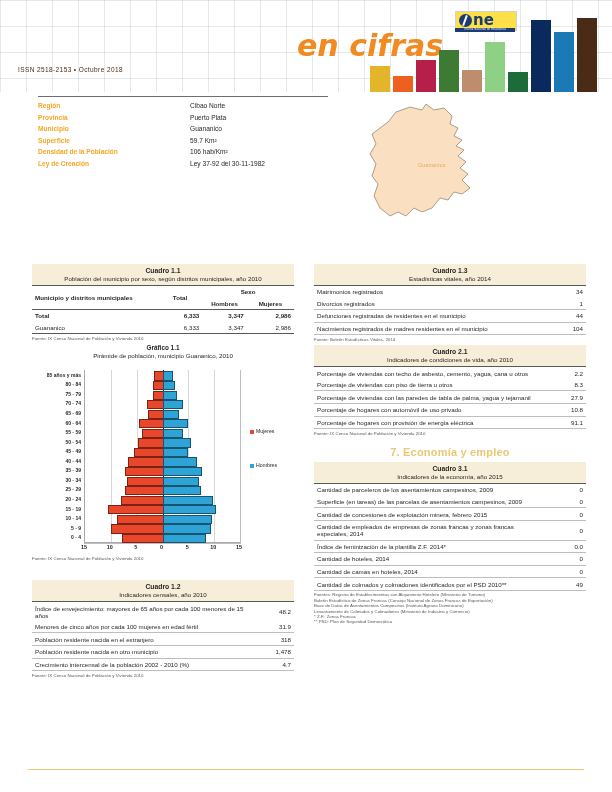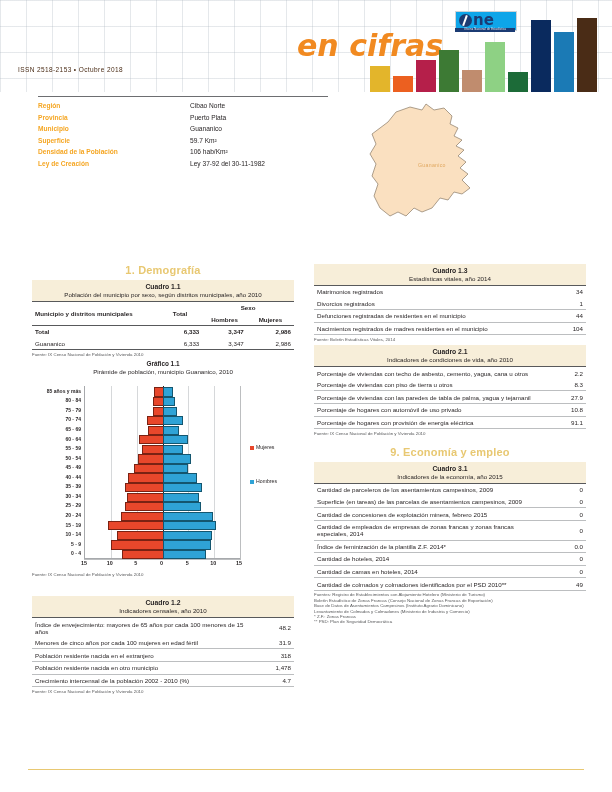--- a/index.html
+++ b/index.html
@@ -16,21 +16,21 @@
     background-image:linear-gradient(to right, rgba(170,180,190,.30) 1px, transparent 1px),
                      linear-gradient(to bottom, rgba(170,180,190,.30) 1px, transparent 1px);
     background-size:26px 26px;}
   .title-main{position:absolute;left:18px;top:12px;font-size:50px;line-height:50px;
     font-weight:bold;color:#4a2c16;letter-spacing:-1px;font-family:"DejaVu Sans", sans-serif;}
   .title-sub{position:absolute;left:297px;top:31px;font-size:30px;line-height:30px;
     font-weight:bold;color:#f18a21;font-family:"DejaVu Sans", sans-serif;font-style:italic;}
   .issn{position:absolute;left:18px;top:66px;font-size:6.5px;color:#4a2c16;letter-spacing:.4px;}
 
   .logo{position:absolute;left:455px;top:11px;width:60px;height:22px;}
-  .logo-box{position:absolute;left:0;top:0;width:60px;height:18px;background:#0ea5e9;
+  .logo-box{position:absolute;left:0;top:0;width:60px;height:18px;background:#fde047;
     border:1px solid #cfd3d6;}
   .logo-o{position:absolute;left:3px;top:2px;width:13px;height:13px;border-radius:50%;
     background:#1b3b73;}
   .logo-o:after{content:"";position:absolute;left:5px;top:1px;width:1.5px;height:11px;
     background:#fff;transform:rotate(20deg);}
   .logo-ne{position:absolute;left:17px;top:0px;font-size:15px;font-weight:bold;color:#1b3b73;
     font-family:"DejaVu Sans", sans-serif;line-height:17px;}
   .logo-tag{position:absolute;left:0px;top:17px;width:60px;height:4px;background:#1b3b73;}
   .logo-tag span{font-size:2.6px;color:#fff;display:block;text-align:center;line-height:4px;
     letter-spacing:.2px;}
@@ -168,21 +168,20 @@
       <path d="M22 34 L30 24 L44 19 L56 22 L60 16 L68 22 L78 20 L86 28 L84 36 L92 40 L88 48
                L96 52 L90 58 L98 62 L92 68 L100 74 L94 80 L102 86 L96 92 L104 100 L96 106
                L88 104 L82 112 L74 110 L66 120 L56 124 L48 120 L40 128 L32 124 L24 128
                L14 120 L8 108 L12 96 L6 88 L10 76 L4 66 L10 56 L6 46 L14 40 Z" fill="#fae0c0" stroke="#8a7a66" stroke-width="0.7"></path>
     </svg>
     <div class="map-label">Guananico</div>
   </div>
 
   <div class="col-left">
 
-    <div class="section-title">1. Demografía</div>
 
     <div class="card">
       <div class="card-head">
         <div class="c-title">Cuadro 1.1</div>
         <div class="c-sub">Población del municipio por sexo, según distritos municipales, año 2010</div>
       </div>
       <table class="tbl t11">
         <tbody>
             <tr>
           <th class="left rule-top" rowspan="2" style="width:48%">Municipio y distritos municipales</th>
@@ -420,21 +419,21 @@
             </tr>
             <tr>
               <td class="rule-thin rule-bot" style="width:86%">Porcentaje de hogares con provisión de energía eléctrica</td>
               <td class="val rule-thin rule-bot">91.1</td>
             </tr>
           </tbody>
         </table>
       <div class="fuente">Fuente: IX Censo Nacional de Población y Vivienda 2010</div>
     </div>
 
-    <div class="section-title s3" style="margin-top:10px">9. Economía y empleo</div>
+    <div class="section-title s3" style="margin-top:10px">7. Economía y empleo</div>
 
     <div class="card">
       <div class="card-head">
         <div class="c-title">Cuadro 3.1</div>
         <div class="c-sub">Indicadores de la economía, año 2015</div>
       </div>
       <table class="tbl">
           <tbody id="t31body">
             <tr>
               <td class="rule-top" style="width:86%">Cantidad de parceleros de los asentamientos campesinos, 2009</td>

